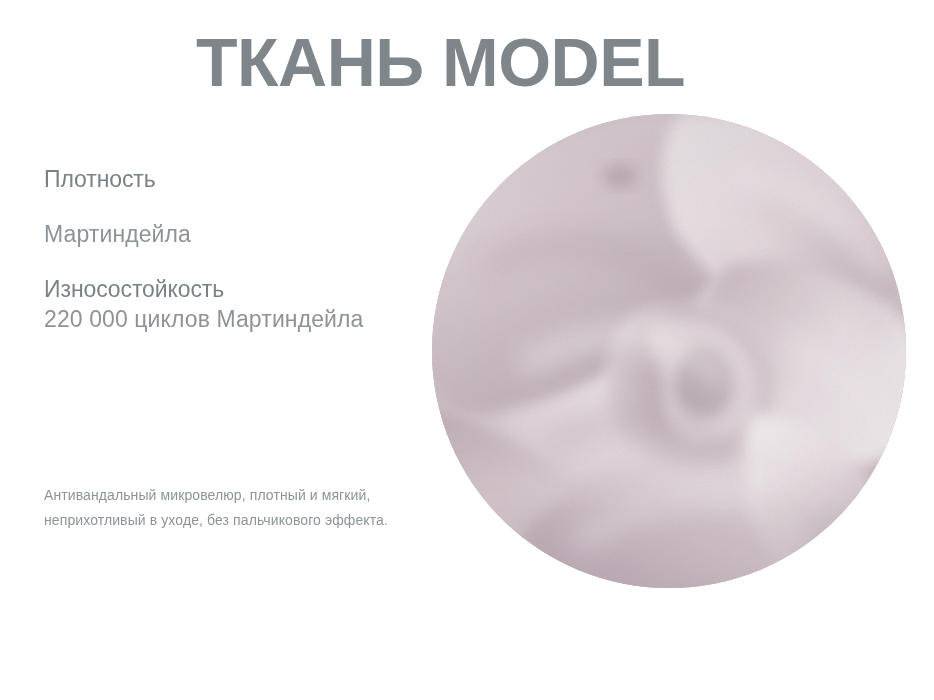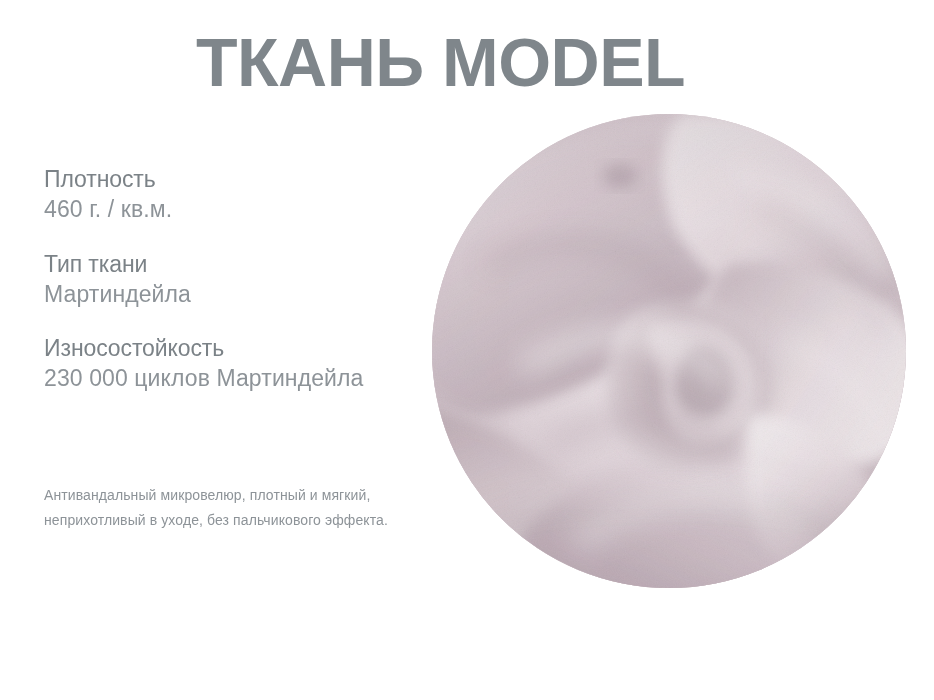--- a/index.html
+++ b/index.html
@@ -91,31 +91,29 @@
 <body>
 
 <div class="card">
 
   <h1 class="page-title">ТКАНЬ MODEL</h1>
 
   <div class="specs">
 
     <div class="spec-block">
       <div class="spec-label">Плотность</div>
-      <div class="spec-value">460 г. / кв.м.</div>
     </div>
 
     <div class="spec-block">
-      <div class="spec-label">Тип ткани</div>
       <div class="spec-value">Мартиндейла</div>
     </div>
 
     <div class="spec-block">
       <div class="spec-label">Износостойкость</div>
-      <div class="spec-value">230 000 циклов Мартиндейла</div>
+      <div class="spec-value">220 000 циклов Мартиндейла</div>
     </div>
 
   </div>
 
   <p class="description">Антивандальный микровелюр, плотный и мягкий, неприхотливый в уходе, без пальчикового эффекта.</p>
 
   <div class="fabric-photo">
     <svg viewBox="0 0 474 474" preserveAspectRatio="xMidYMid slice">
       <defs>
         <radialGradient id="baseG" cx="46%" cy="40%" r="78%">

